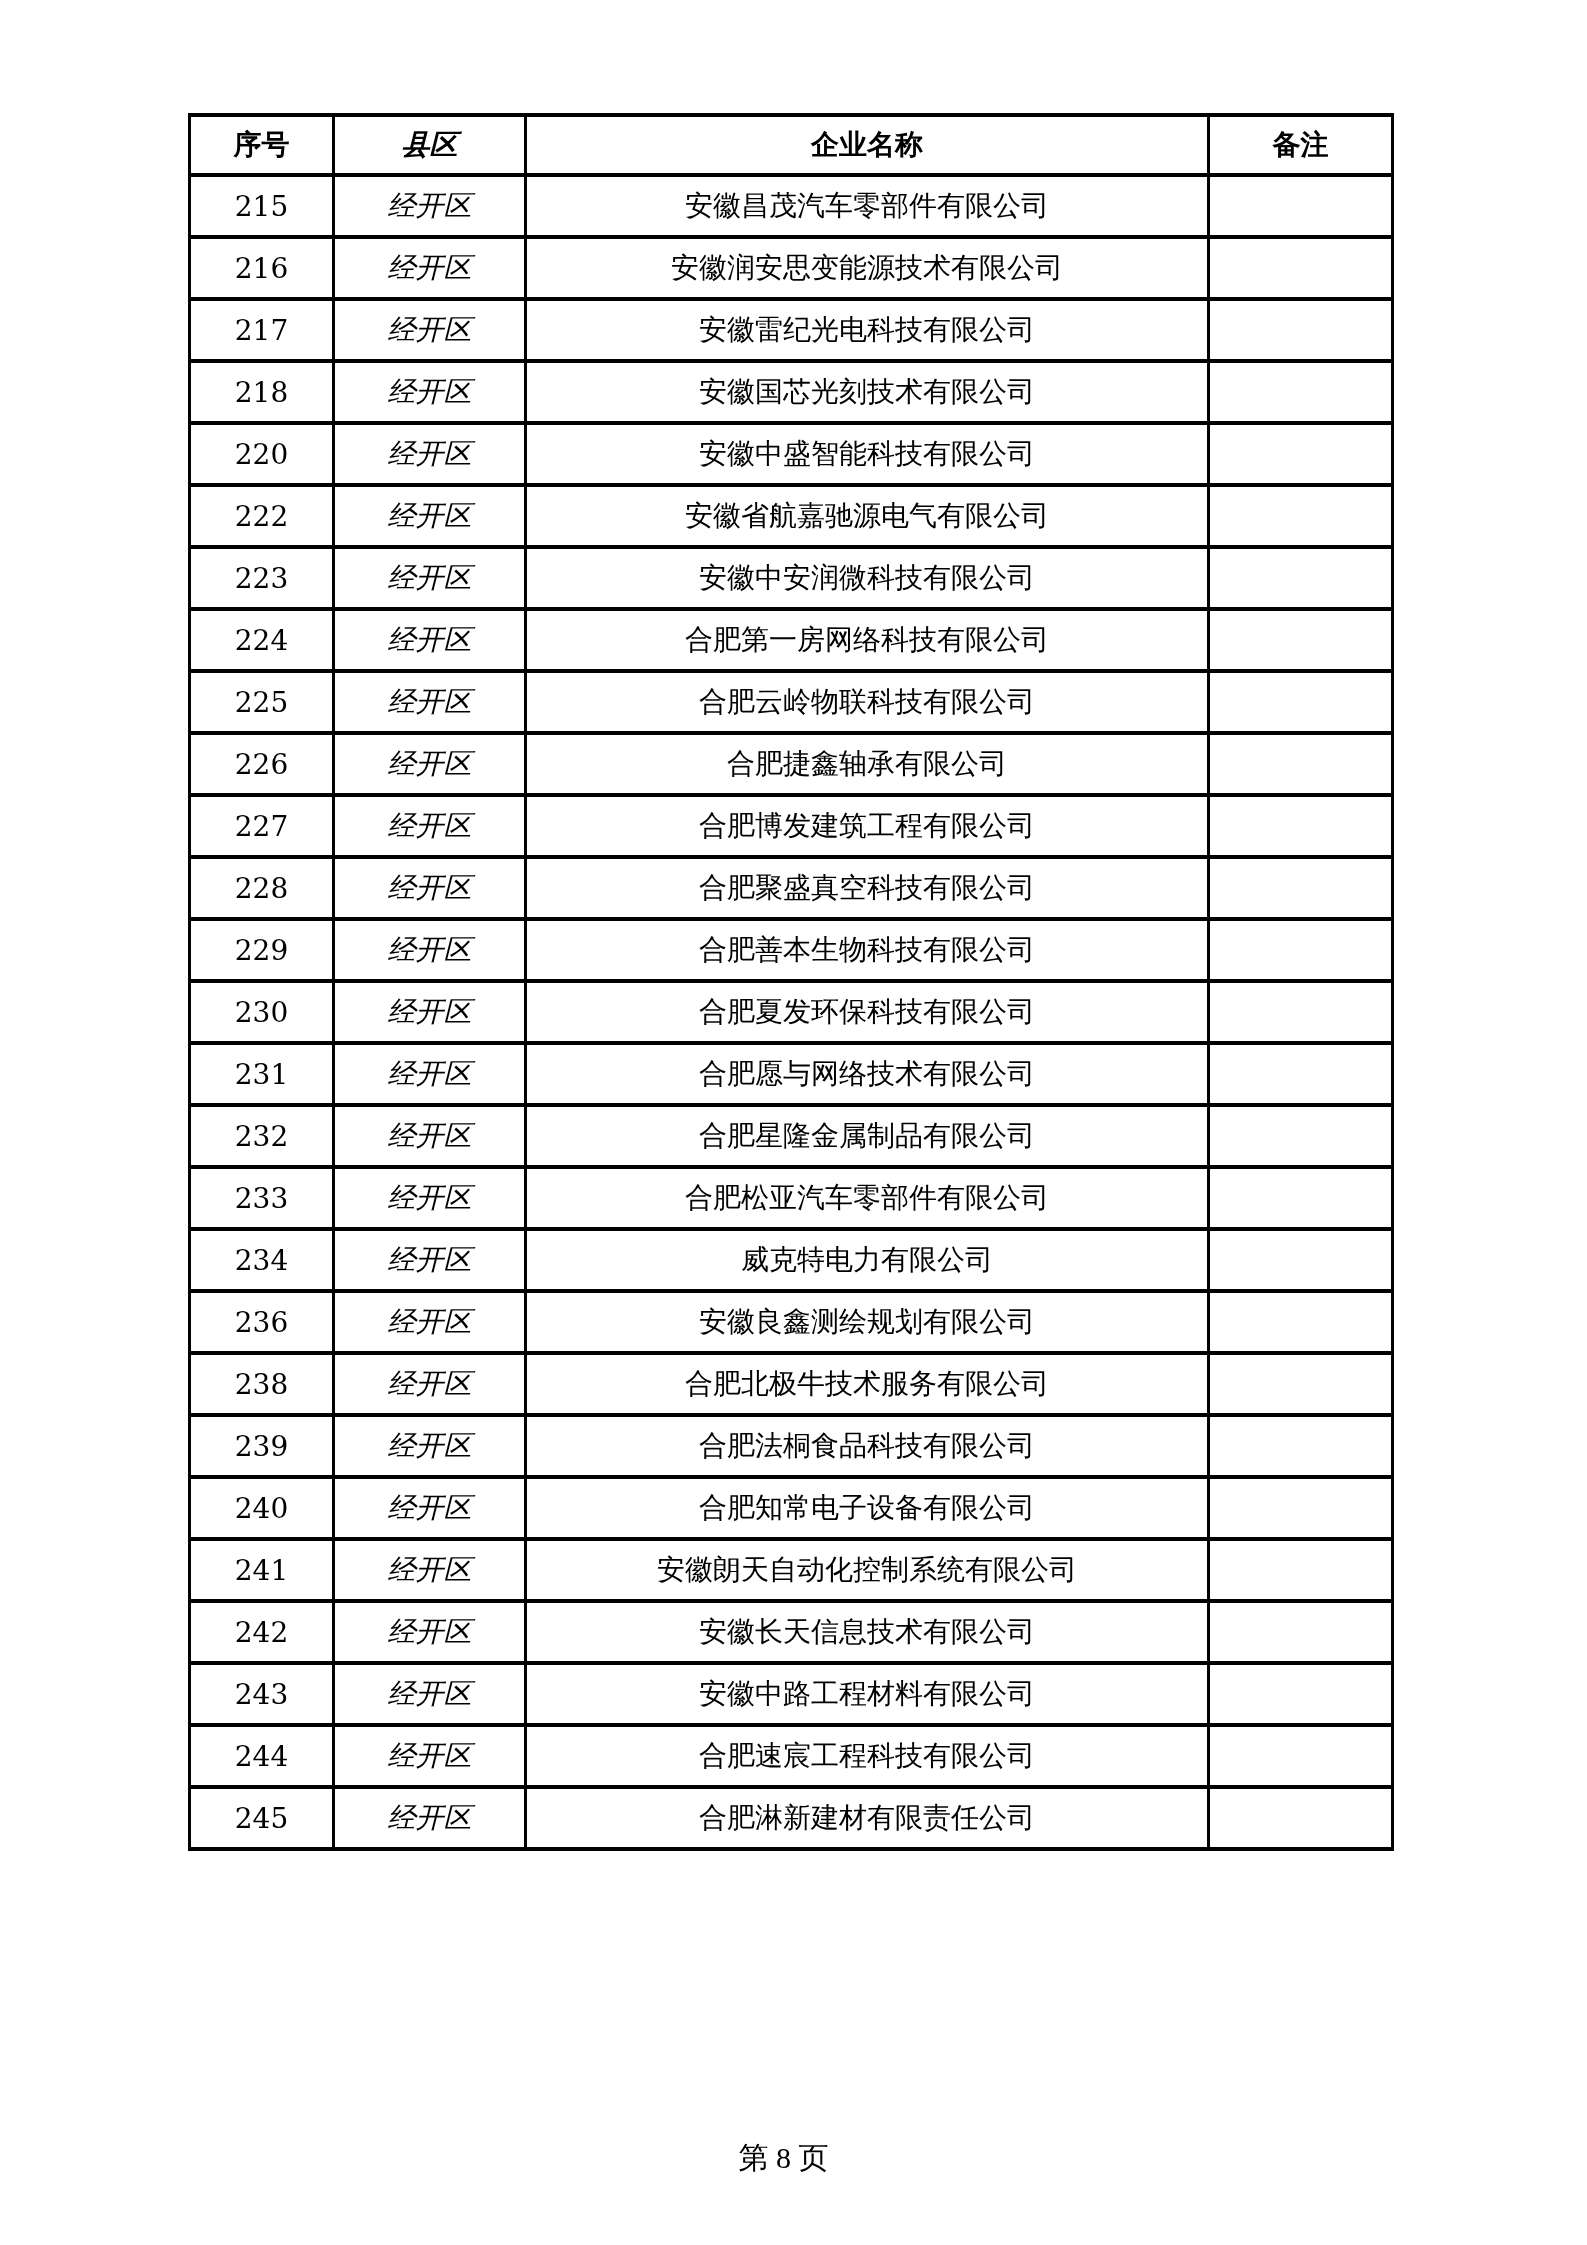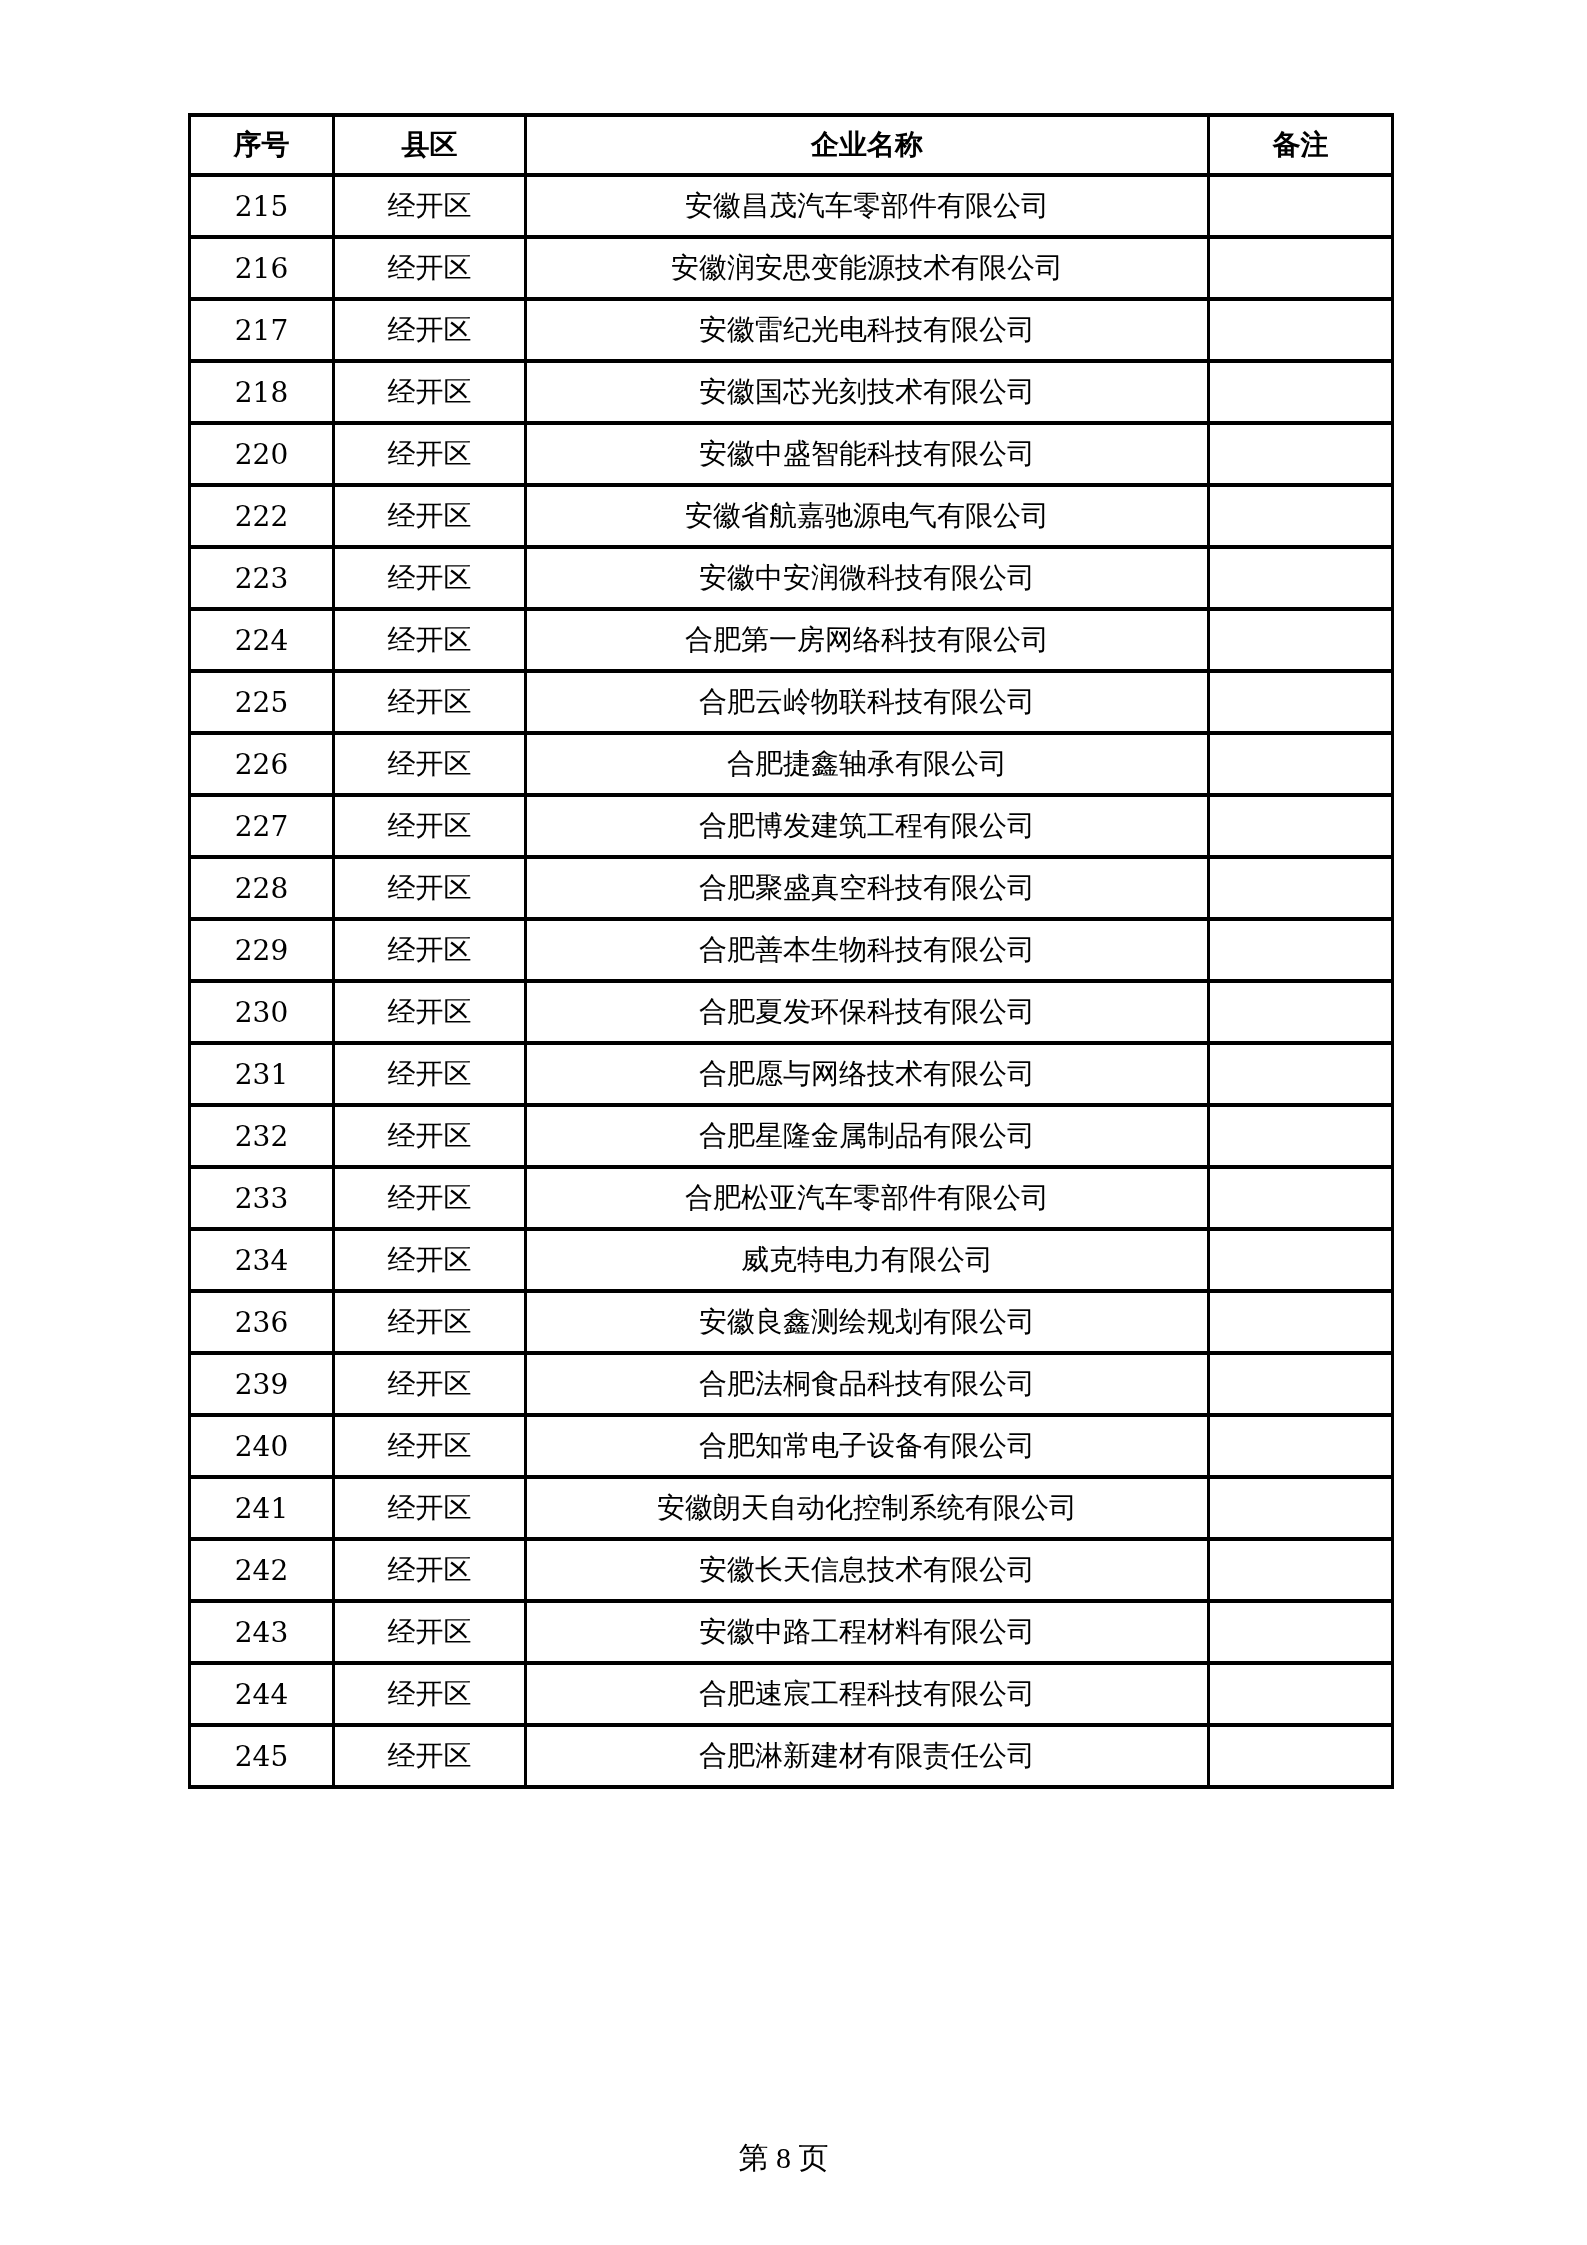--- a/index.html
+++ b/index.html
@@ -42,21 +42,21 @@
     height: 56px;
     font-size: 28px;
     font-weight: bold;
   }
   .company-table td {
     height: 58px;
     font-size: 28px;
     font-weight: normal;
   }
   .col-serial  { width: 141px; }
-  .col-district{ width: 189px; }
+  .col-district{ width: 189px; font-style: italic; }
   .col-company { width: 680px; }
   .col-remark  { width: 181px; }
   .page-footer {
     position: absolute;
     left: 188px;
     top: 2138px;
     width: 1191px;
     text-align: center;
     font-size: 30px;
     font-family: Liberation Serif, serif;
@@ -185,20 +185,26 @@
           <td class="col-company">威克特电力有限公司</td>
           <td class="col-remark"></td>
         </tr>
         <tr>
           <td class="col-serial">236</td>
           <td class="col-district">经开区</td>
           <td class="col-company">安徽良鑫测绘规划有限公司</td>
           <td class="col-remark"></td>
         </tr>
         <tr>
+          <td class="col-serial">238</td>
+          <td class="col-district">经开区</td>
+          <td class="col-company">合肥北极牛技术服务有限公司</td>
+          <td class="col-remark"></td>
+        </tr>
+        <tr>
           <td class="col-serial">239</td>
           <td class="col-district">经开区</td>
           <td class="col-company">合肥法桐食品科技有限公司</td>
           <td class="col-remark"></td>
         </tr>
         <tr>
           <td class="col-serial">240</td>
           <td class="col-district">经开区</td>
           <td class="col-company">合肥知常电子设备有限公司</td>
           <td class="col-remark"></td>

